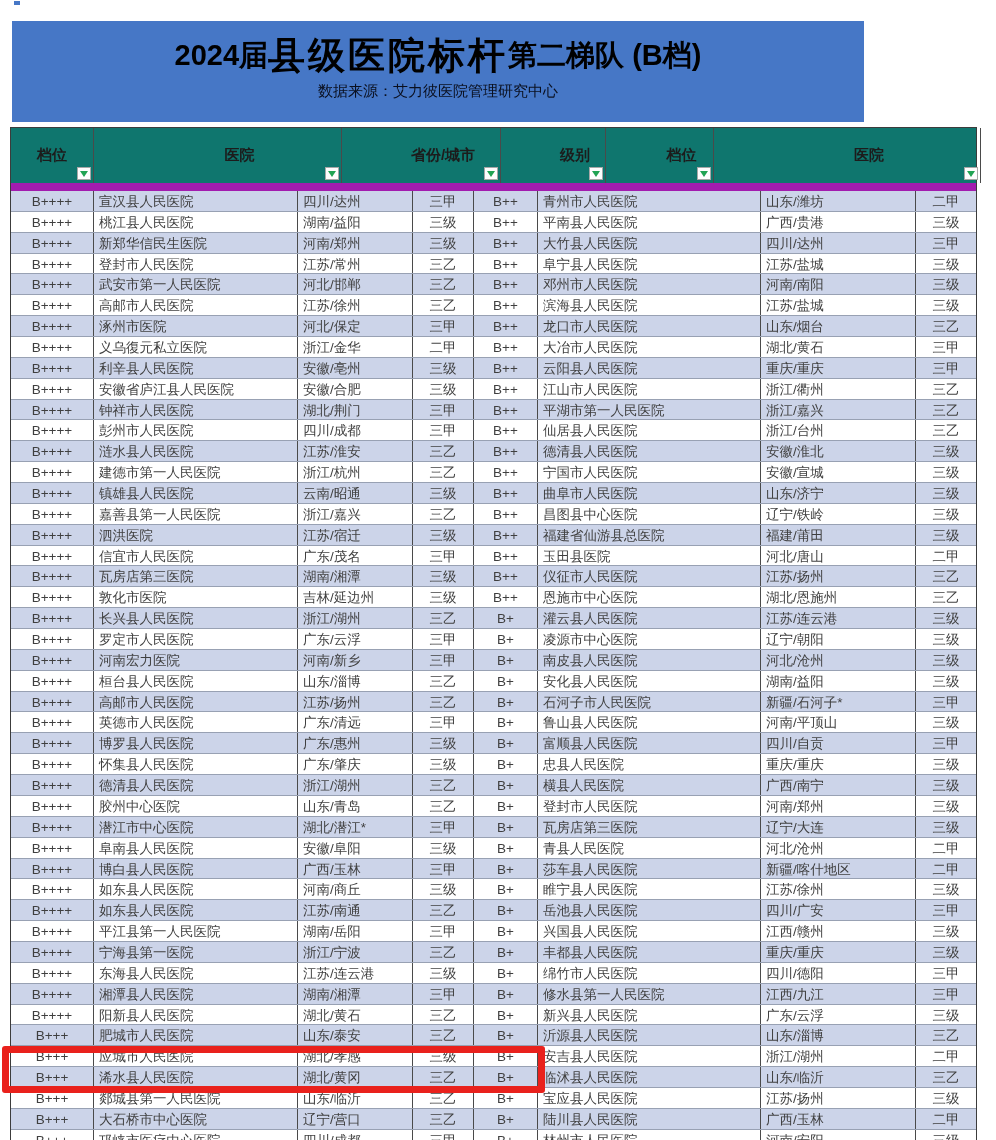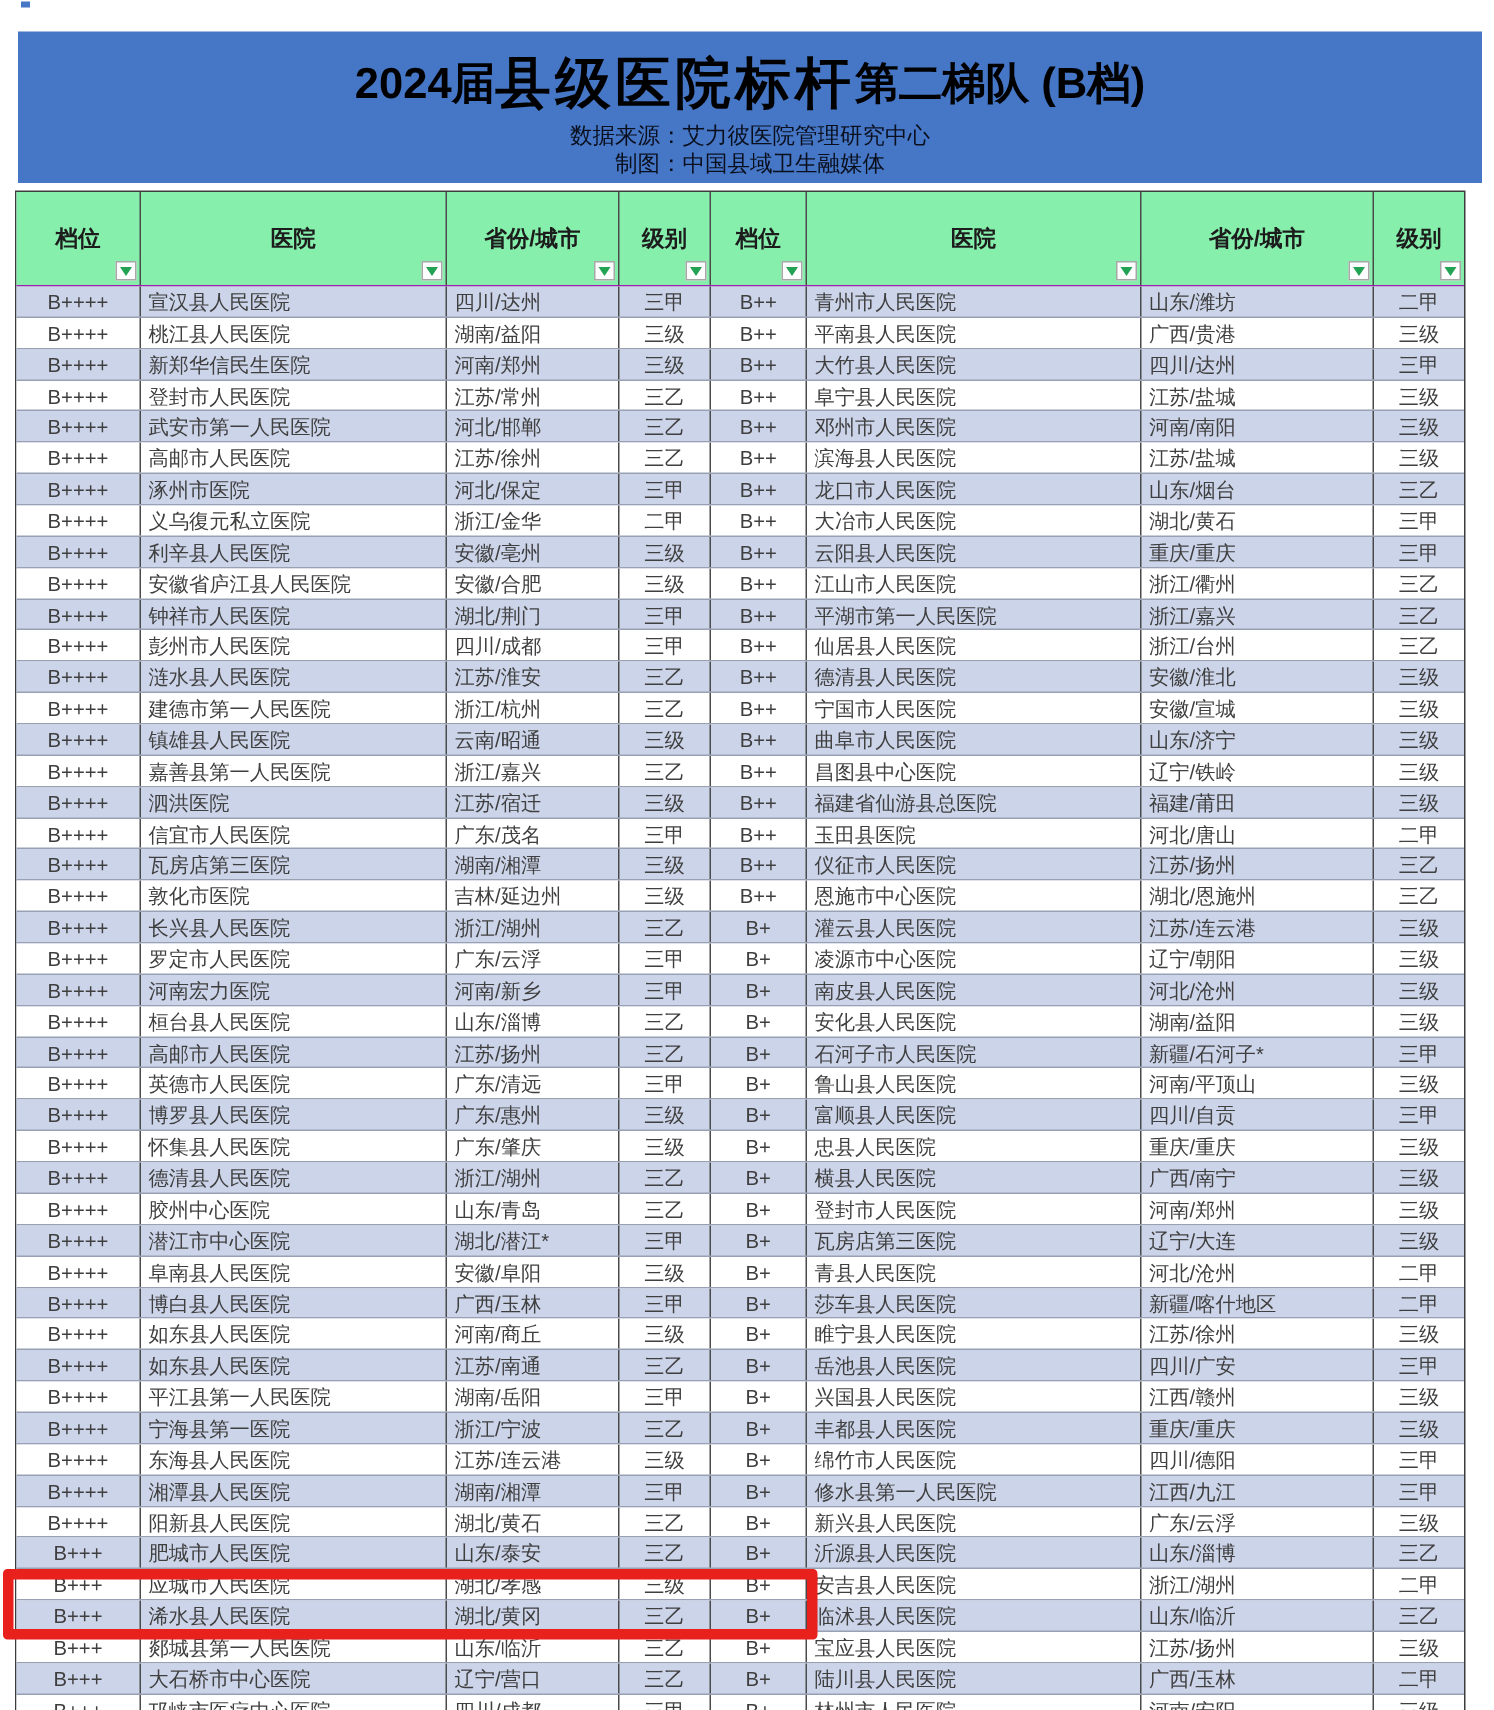--- a/index.html
+++ b/index.html
@@ -19,21 +19,21 @@
     background:#ffffff;
     overflow:hidden;
     font-family:"Liberation Sans","DejaVu Sans",sans-serif;
     color:var(--cell-text);
   }
   .top-tick{
     position:absolute;left:14px;top:1px;width:6px;height:4px;
     background:var(--banner-blue);
   }
   .banner{
-    position:absolute;left:12px;top:21px;width:976px;height:101px;
+    position:absolute;left:12px;top:21px;width:852px;height:101px;
     background:var(--banner-blue);
     text-align:center;
   }
   .banner .title-line{
     padding-top:10px;
     color:#000000;
     white-space:nowrap;
   }
   .title-prefix,.title-suffix{
     font-size:29px;font-weight:bold;
@@ -48,21 +48,21 @@
     font-size:15px;line-height:19px;color:#0a0f1e;font-weight:normal;
   }
   .sheet{
     position:absolute;left:10px;top:127px;width:967px;
     border:1px solid #3c3c3c;
   }
   .hrow,.drow{
     display:grid;
     grid-template-columns:83px 204px 115px 61px 64px 223px 155px 60px;
   }
-  .hrow{height:63px;border-bottom:1px solid #a21caf;background:#86efac;}
+  .hrow{height:63px;border-bottom:8px solid #a21caf;background:#0f766e;gap:44px;}
   .hcell{
     position:relative;
     display:flex;align-items:center;justify-content:center;
     font-size:15px;font-weight:bold;color:#1c1c1c;
     border-right:1px solid var(--v-border);
   }
   .hcell:last-child{border-right:none;}
   .filter-btn{
     position:absolute;right:2px;bottom:3px;
     width:14px;height:13px;
@@ -100,21 +100,20 @@
 
 <div class="page">
 
   <div class="top-tick"></div>
 
   <div class="banner">
     <div class="title-line">
       <span class="title-prefix">2024届</span><span class="title-calligraphy">县级医院标杆</span><span class="title-suffix">第二梯队 (B档)</span>
     </div>
     <div class="subtitle">数据来源：艾力彼医院管理研究中心</div>
-    <div class="subtitle">制图：中国县域卫生融媒体</div>
   </div>
 
   <div class="sheet">
     <div class="hrow" id="header-row">
         <div class="hcell">
           <span>档位</span>
           <div class="filter-btn">
             <div class="filter-arrow"></div>
           </div>
         </div>

